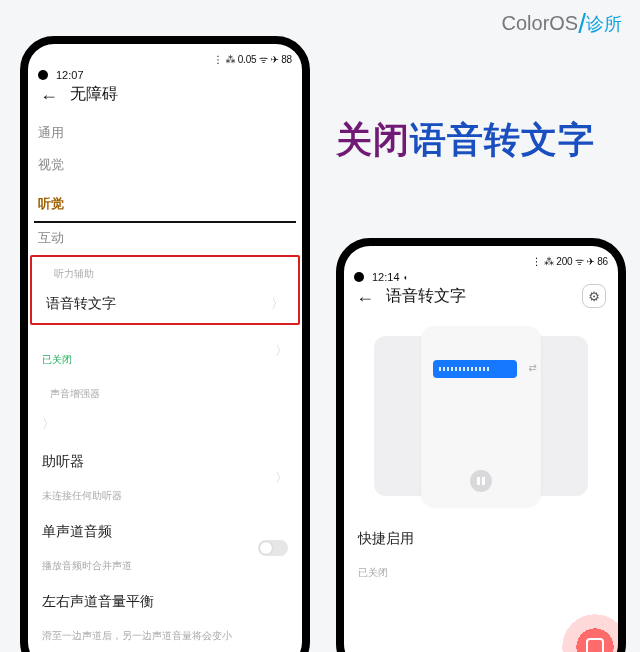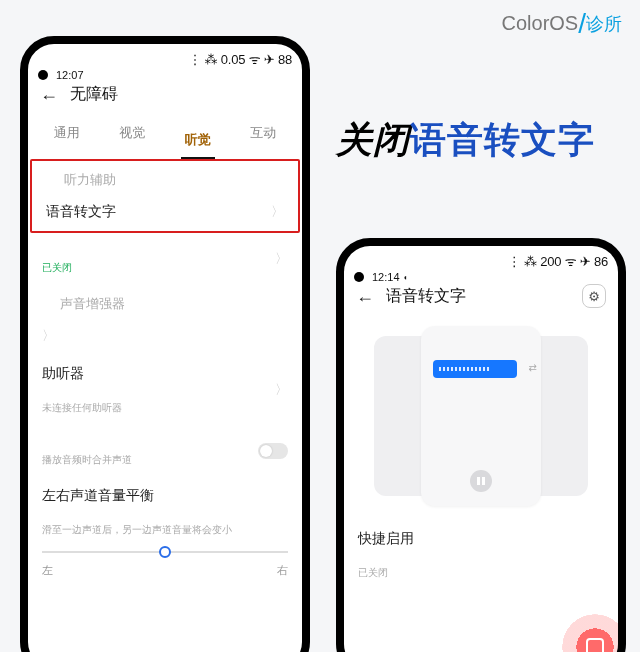--- a/index.html
+++ b/index.html
@@ -5,43 +5,43 @@
   * { box-sizing: border-box; margin: 0; padding: 0; font-family: -apple-system, "PingFang SC", "Microsoft YaHei", sans-serif; }
   body { width: 640px; height: 652px; background: #f5f6f8; position: relative; overflow: hidden; }
 
   
   .brand { position: absolute; top: 8px; right: 18px; font-size: 20px; color: #777; }
   .brand .bar { font-size: 28px; color: #0aa0e0; vertical-align: -3px; }
   .brand .sub { color: #0aa0e0; font-size: 18px; }
 
   
   .bigtitle { position: absolute; left: 336px; top: 116px; font-size: 36px; font-weight: 700; letter-spacing: 1px; }
-  .bigtitle .red { color: #000000; font-style: italic; }
+  .bigtitle .red { color: #701a75; }
   .bigtitle .blue { color: #1a4fc0; }
 
   
   .phone { position: absolute; border: 8px solid #000; border-radius: 34px; background: #fff; overflow: hidden; }
   .phone1 { left: 20px; top: 36px; width: 290px; height: 640px; }
   .phone2 { left: 336px; top: 238px; width: 290px; height: 440px; }
 
   .status { display: flex; align-items: center; justify-content: space-between; height: 30px; padding: 0 10px; font-size: 11px; color: #111; }
   .status .left { display: flex; align-items: center; gap: 4px; margin-top: 32px; }
   .camhole { width: 10px; height: 10px; border-radius: 50%; background: #000; margin-right: 4px; }
-  .status .right { font-size: 13px; letter-spacing: -0.2px; }
+  .status .right { font-size: 10px; letter-spacing: -0.2px; }
 
   .navrow { display: flex; align-items: center; height: 40px; padding: 0 12px; gap: 12px; }
   .back { font-size: 18px; color: #222; }
   .navtitle { font-size: 16px; font-weight: 400; color: #111; }
   .gearwrap { margin-left: auto; border: 1px solid #ccc; border-radius: 8px; width: 24px; height: 24px; display: flex; align-items: center; justify-content: center; font-size: 13px; color: #555; }
 
-  .tabs { display: flex; justify-content: space-around; padding: 4px 6px 0; }
+  .tabs { display: flex; justify-content: space-around; padding: 4px 6px 0; flex-direction: column; }
   .tab { font-size: 13px; color: #888; padding: 6px 4px 8px; }
   .tab.active { color: #a16207; font-weight: 600; border-bottom: 2px solid #111; margin-top: 7px; }
 
-  .section-label { font-size: 13px; color: #aaa; padding: 10px 32px 4px; }
+  .section-label { font-size: 10px; color: #aaa; padding: 10px 22px 4px; }
 
   .row { display: flex; align-items: center; padding: 10px 14px; position: relative; }
   .row .texts { flex: 1; }
   .row .title { font-size: 14px; color: #222; }
   .row .sub { font-size: 10px; color: #aaa; margin-top: 18px; }
   .row .sub.green { color: #1fae5b; }
   .row .chev { color: #ccc; font-size: 13px; }
   .toggle { width: 30px; height: 16px; border-radius: 8px; background: #e6e6e6; position: relative; }
   .toggle::after { content: ""; position: absolute; left: 2px; top: 2px; width: 12px; height: 12px; background: #fff; border-radius: 50%; box-shadow: 0 0 2px rgba(0,0,0,.2); }
 
@@ -123,20 +123,21 @@
   <div class="row">
     <div class="texts">
       <div class="title">助听器</div>
       <div class="sub">未连接任何助听器</div>
     </div>
     <span class="chev">〉</span>
   </div>
 
   <div class="row">
     <div class="texts">
+      <div class="title">单声道音频</div>
       <div class="sub">播放音频时合并声道</div>
     </div>
     <div class="toggle"></div>
   </div>
 
   <div class="row" style="padding-bottom:2px">
     <div class="texts">
       <div class="title">左右声道音量平衡</div>
       <div class="sub">滑至一边声道后，另一边声道音量将会变小</div>
     </div>

